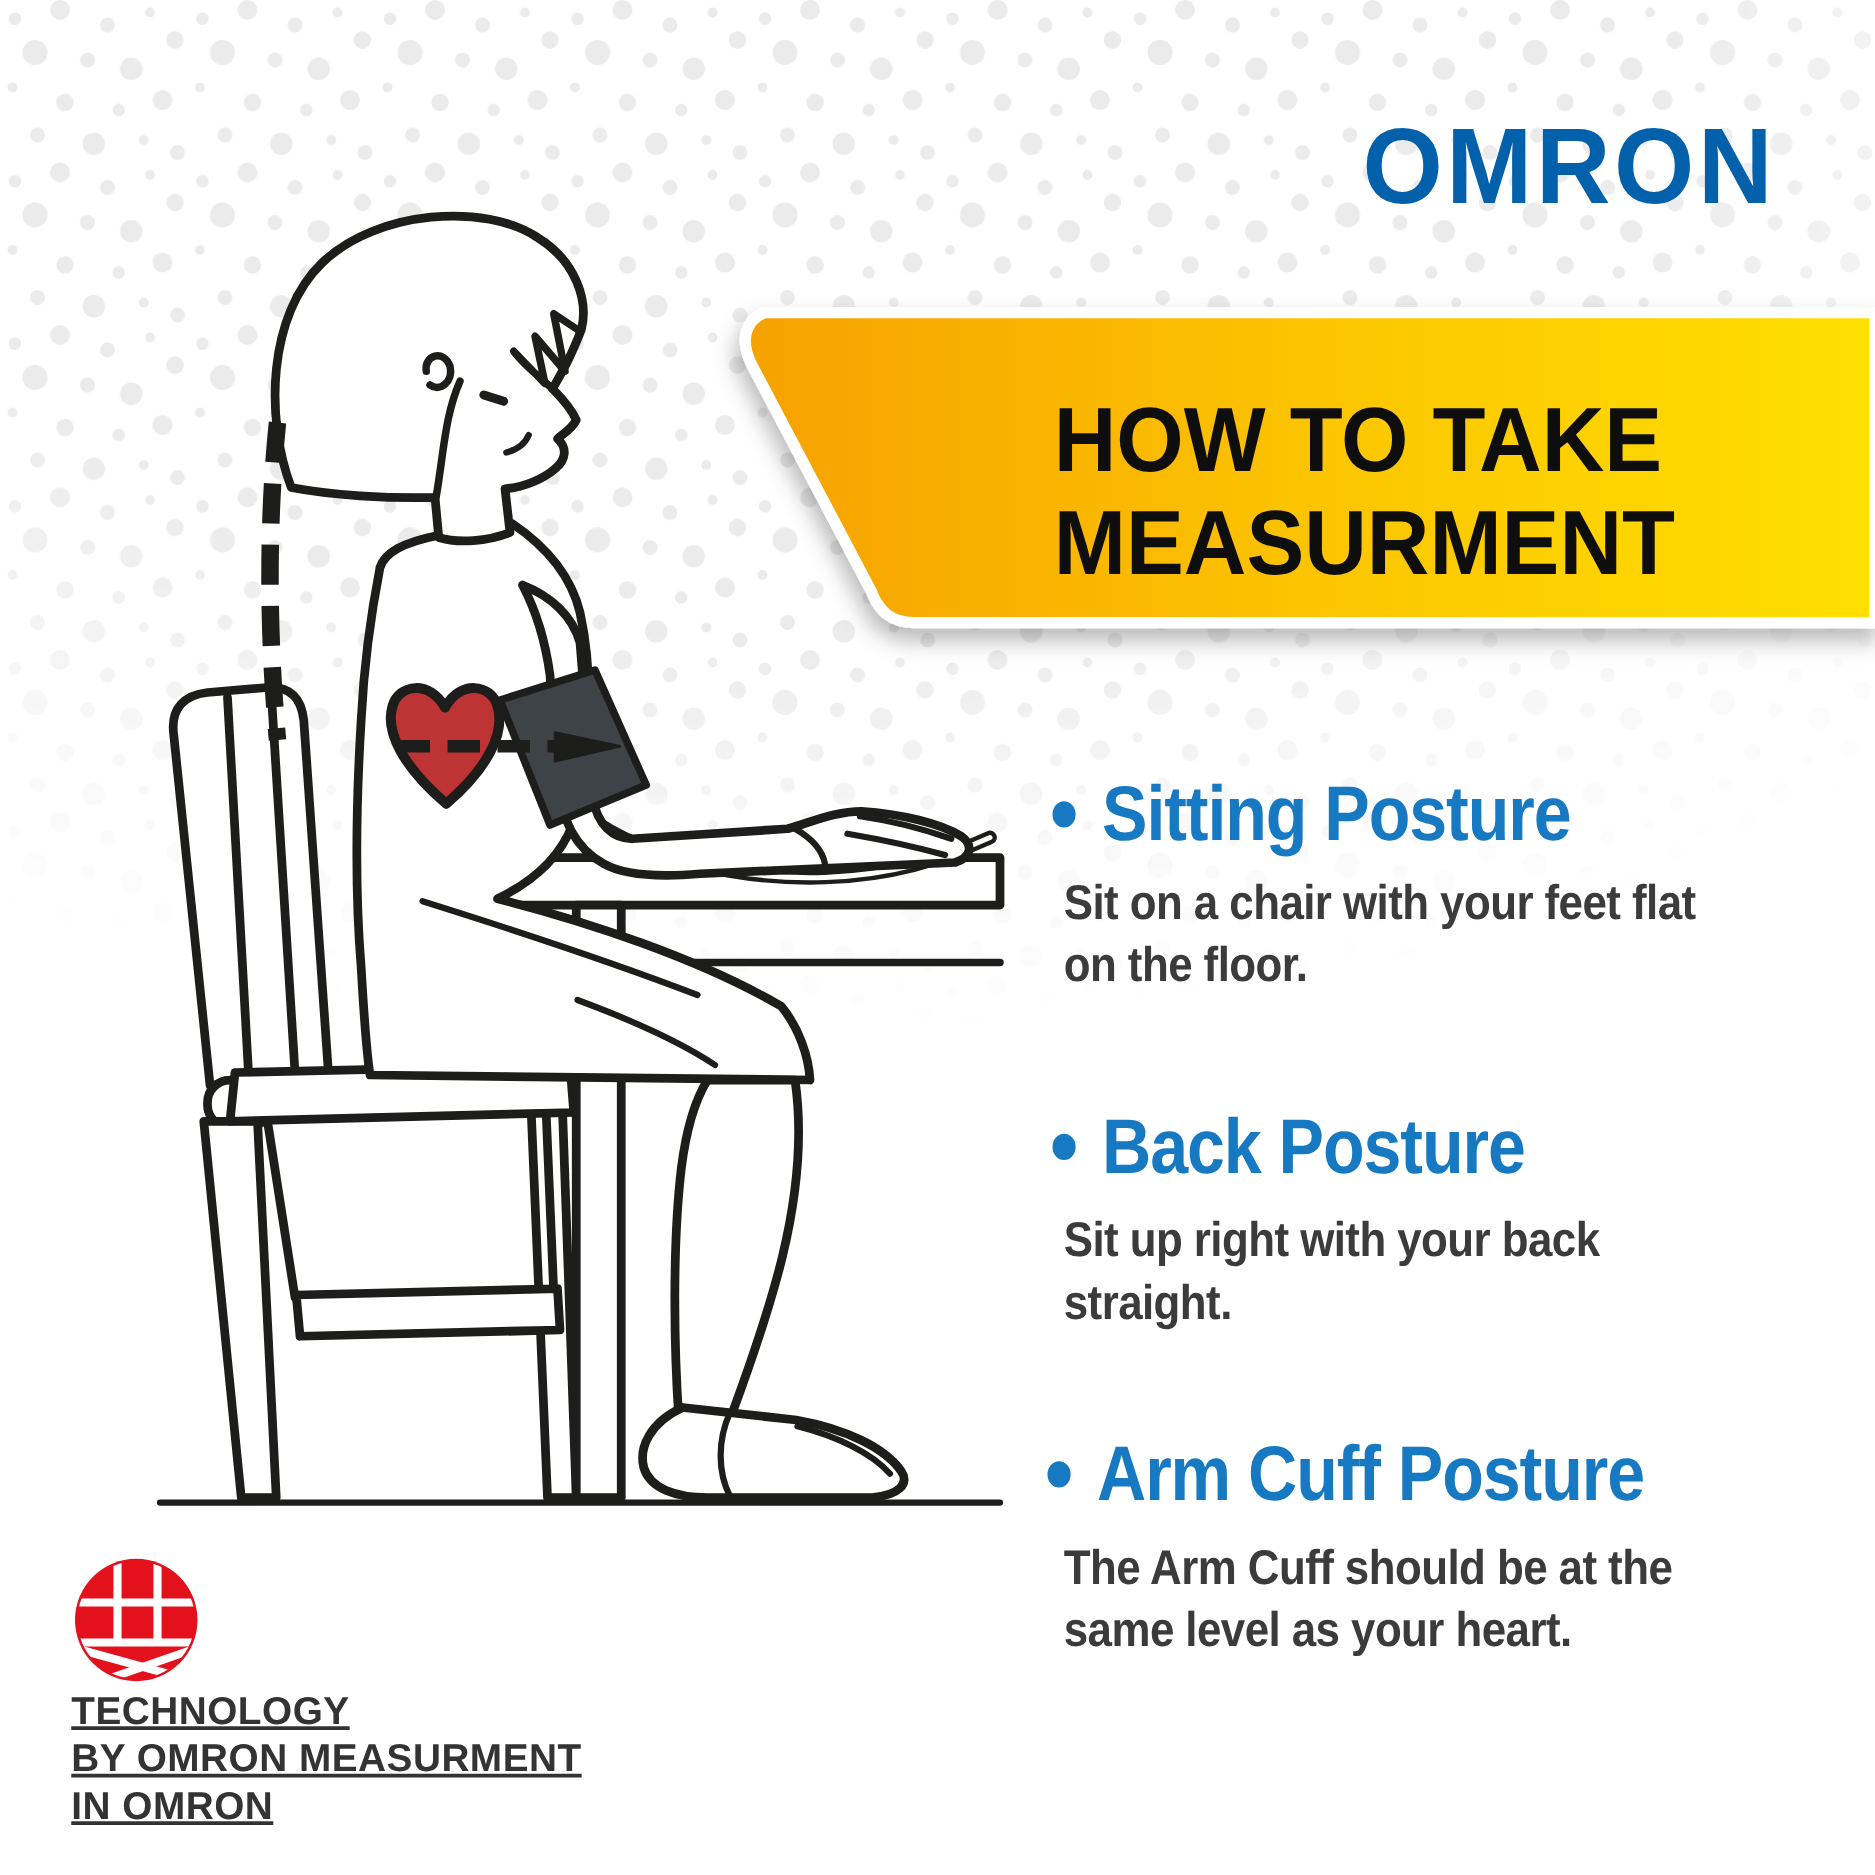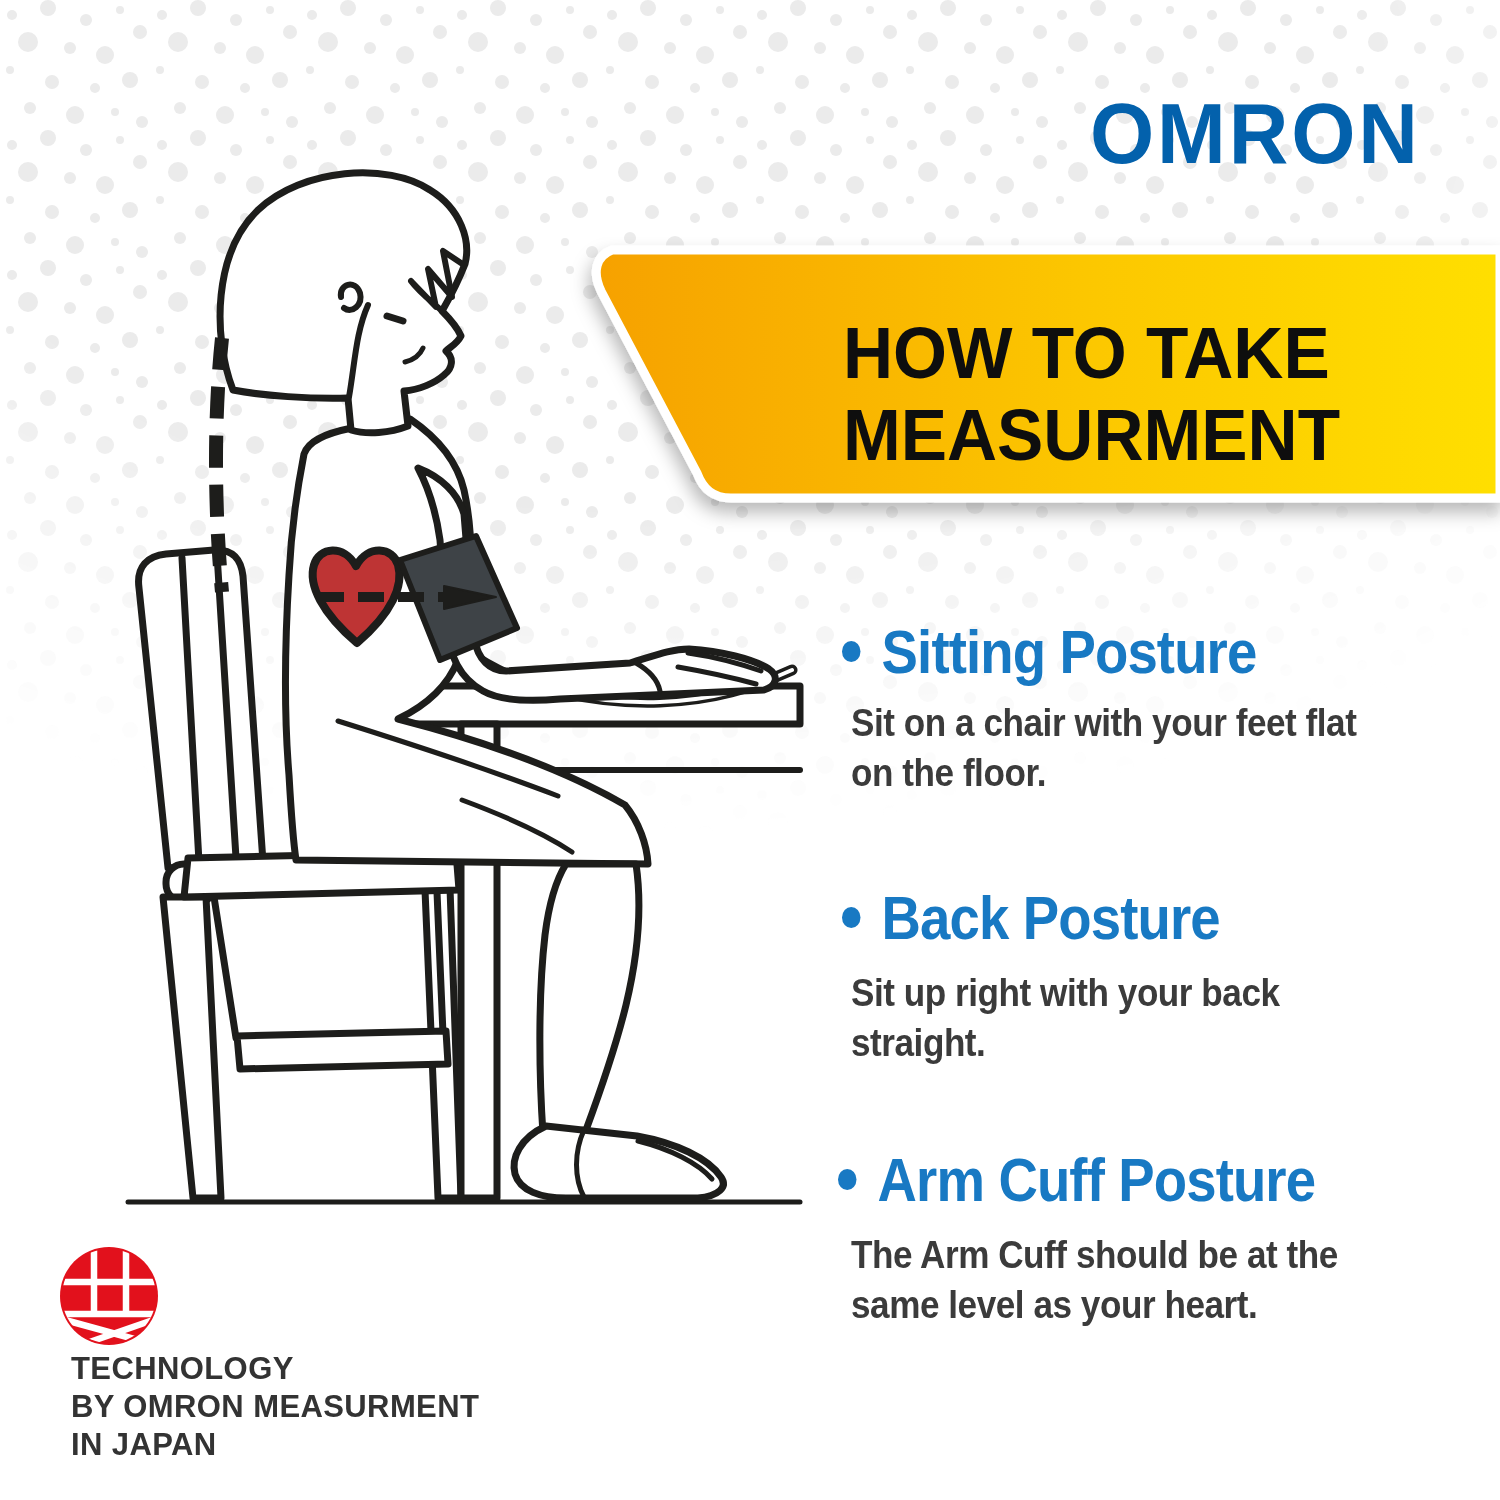--- a/index.html
+++ b/index.html
@@ -35,22 +35,22 @@
     font-size:39px;font-weight:700;color:#3B3B3B;line-height:50px;
     letter-spacing:-0.5px;white-space:pre-line;
     transform:scaleX(.9);transform-origin:left top;
   }
   #sec1-h{left:842px;top:616px;} #sec1-b{left:851px;top:698px;}
   #sec2-h{left:842px;top:882px;} #sec2-b{left:851px;top:968px;}
   #sec3-h{left:838px;top:1144px;} #sec3-b{left:851px;top:1230px;}
 
   
   #footer-text{
-    left:71px;top:1350px;color:#333333;
-    font-size:31px;line-height:38px;font-weight:bold;letter-spacing:0.4px;
+    left:57px;top:1350px;color:#333333;
+    font-size:31px;line-height:38px;font-weight:bold;letter-spacing:0.4px;text-decoration:underline;
   }
   #footer-text span{display:block;}
 
   svg{display:block;}
 </style>
 </head>
 <body>
 
 <div id="canvas">
 
@@ -215,16 +215,16 @@
       <path d="M2,40 L106,40"></path>
       <path d="M2,72 L106,72"></path>
       <path d="M10,78 L90,100"></path>
       <path d="M98,78 L26,103"></path>
     </g>
   </svg>
 
   <div id="footer-text" class="abs">
     <span>TECHNOLOGY</span>
     <span>BY OMRON MEASURMENT</span>
-    <span>IN JAPAN</span>
+    <span>IN OMRON</span>
   </div>
 
 </div>
 
 </body></html>

